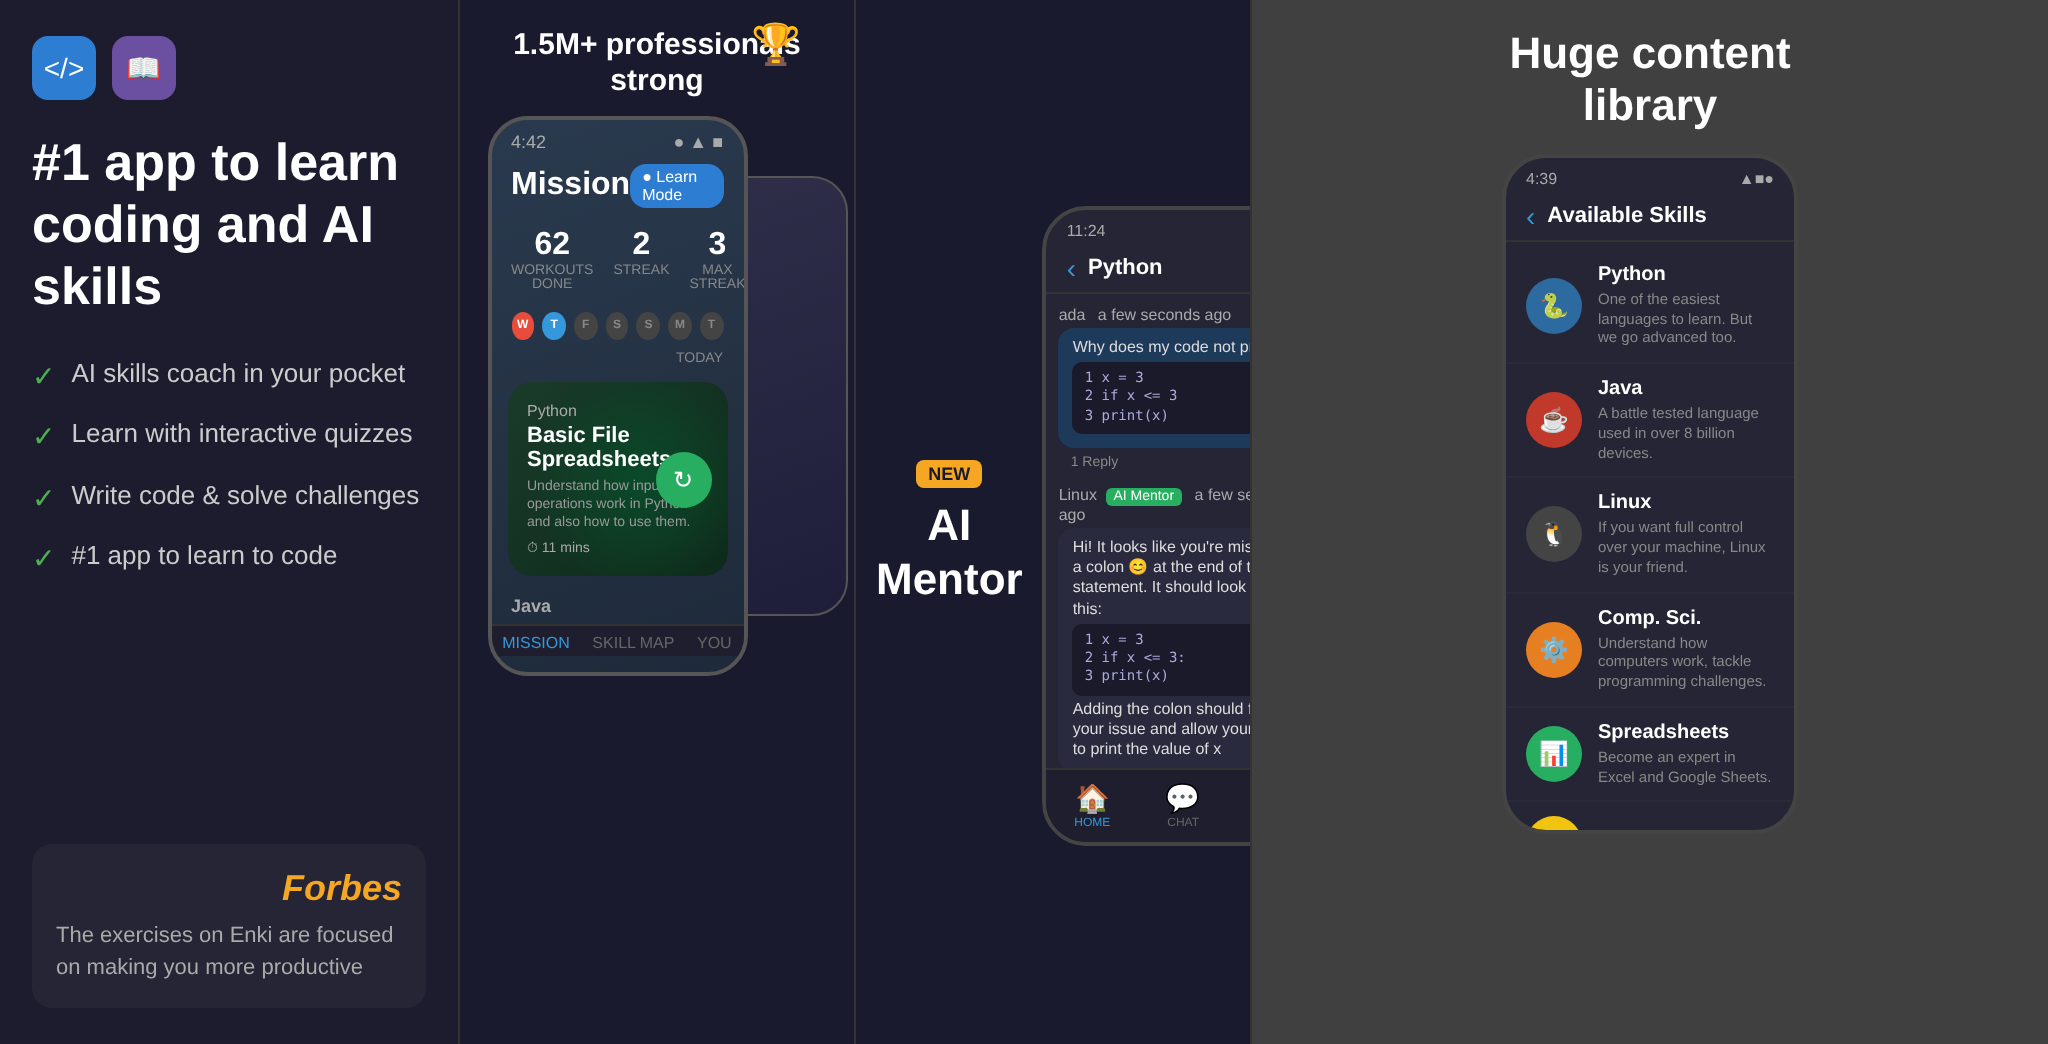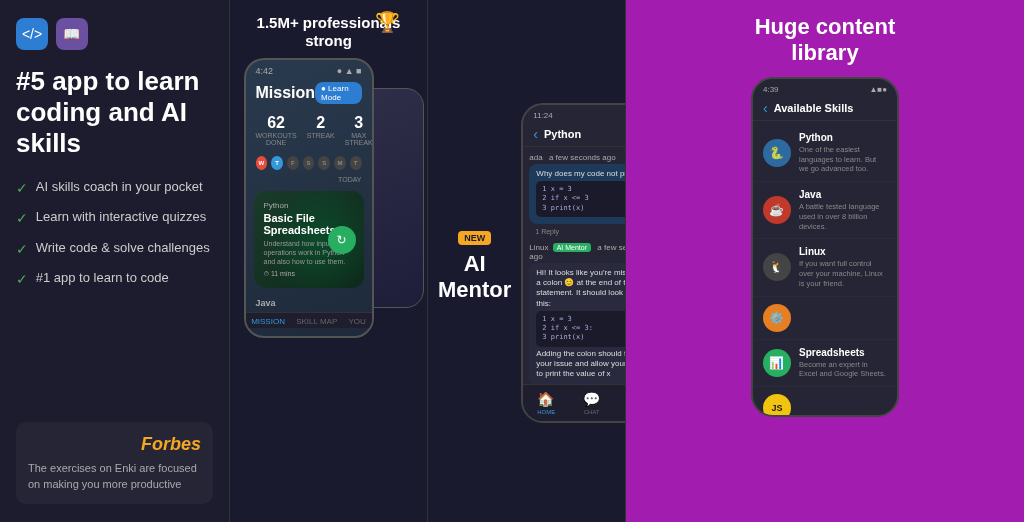--- a/index.html
+++ b/index.html
@@ -432,21 +432,21 @@
     }
 
     .reply-count {
       font-size: 7px;
       color: #888;
       padding: 2px 6px;
     }
 
     
     .panel-4 {
-      background: #a21caf;
+      background: #404040;
       display: flex;
       flex-direction: column;
       align-items: center;
       flex: 1;
       overflow: hidden;
     }
 
     .panel-4-header {
       text-align: center;
       padding: 14px 10px 6px;
@@ -581,21 +581,21 @@
     .m-tab.active { color: #3498db; }
   </style>
 </head>
 <body>
 
 <div class="panel panel-1">
   <div class="top-icons">
     <div class="icon-circle icon-code">&lt;/&gt;</div>
     <div class="icon-circle icon-book">📖</div>
   </div>
-  <h1>#5 app to learn coding and AI skills</h1>
+  <h1>#1 app to learn coding and AI skills</h1>
   <ul class="feature-list">
     <li>
       <span class="check">✓</span>
       <span>AI skills coach in your pocket</span>
     </li>
     <li>
       <span class="check">✓</span>
       <span>Learn with interactive quizzes</span>
     </li>
     <li>
@@ -770,20 +770,24 @@
         </div>
         <div class="skill-item">
           <div class="skill-icon linux-icon">🐧</div>
           <div class="skill-info">
             <div class="skill-name">Linux</div>
             <div class="skill-desc">If you want full control over your machine, Linux is your friend.</div>
           </div>
         </div>
         <div class="skill-item">
           <div class="skill-icon comp-icon">⚙️</div>
+          <div class="skill-info">
+            <div class="skill-name">Comp. Sci.</div>
+            <div class="skill-desc">Understand how computers work, tackle programming challenges.</div>
+          </div>
         </div>
         <div class="skill-item">
           <div class="skill-icon spreadsheet-icon">📊</div>
           <div class="skill-info">
             <div class="skill-name">Spreadsheets</div>
             <div class="skill-desc">Become an expert in Excel and Google Sheets.</div>
           </div>
         </div>
         <div class="skill-item">
           <div class="skill-icon js-icon" style="color:#1a1a1a;font-size:9px;font-weight:700;">JS</div>

